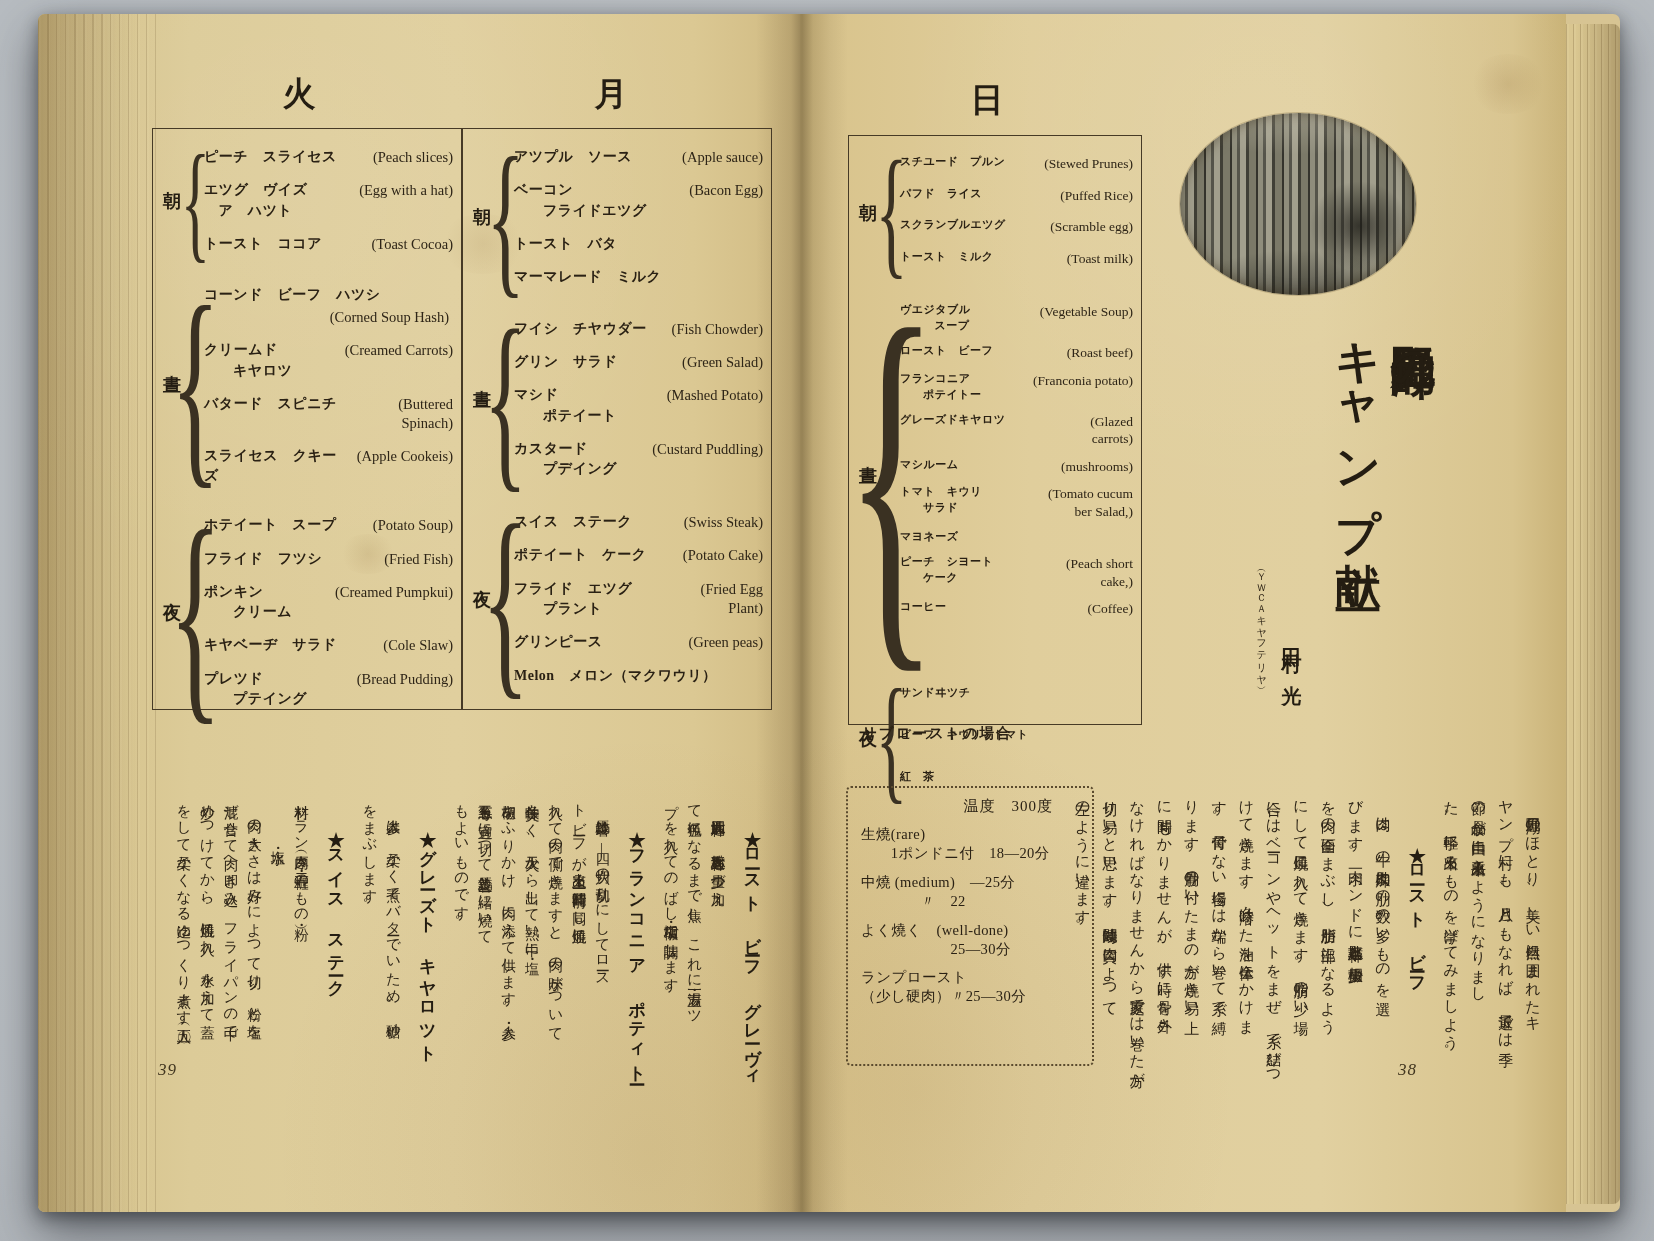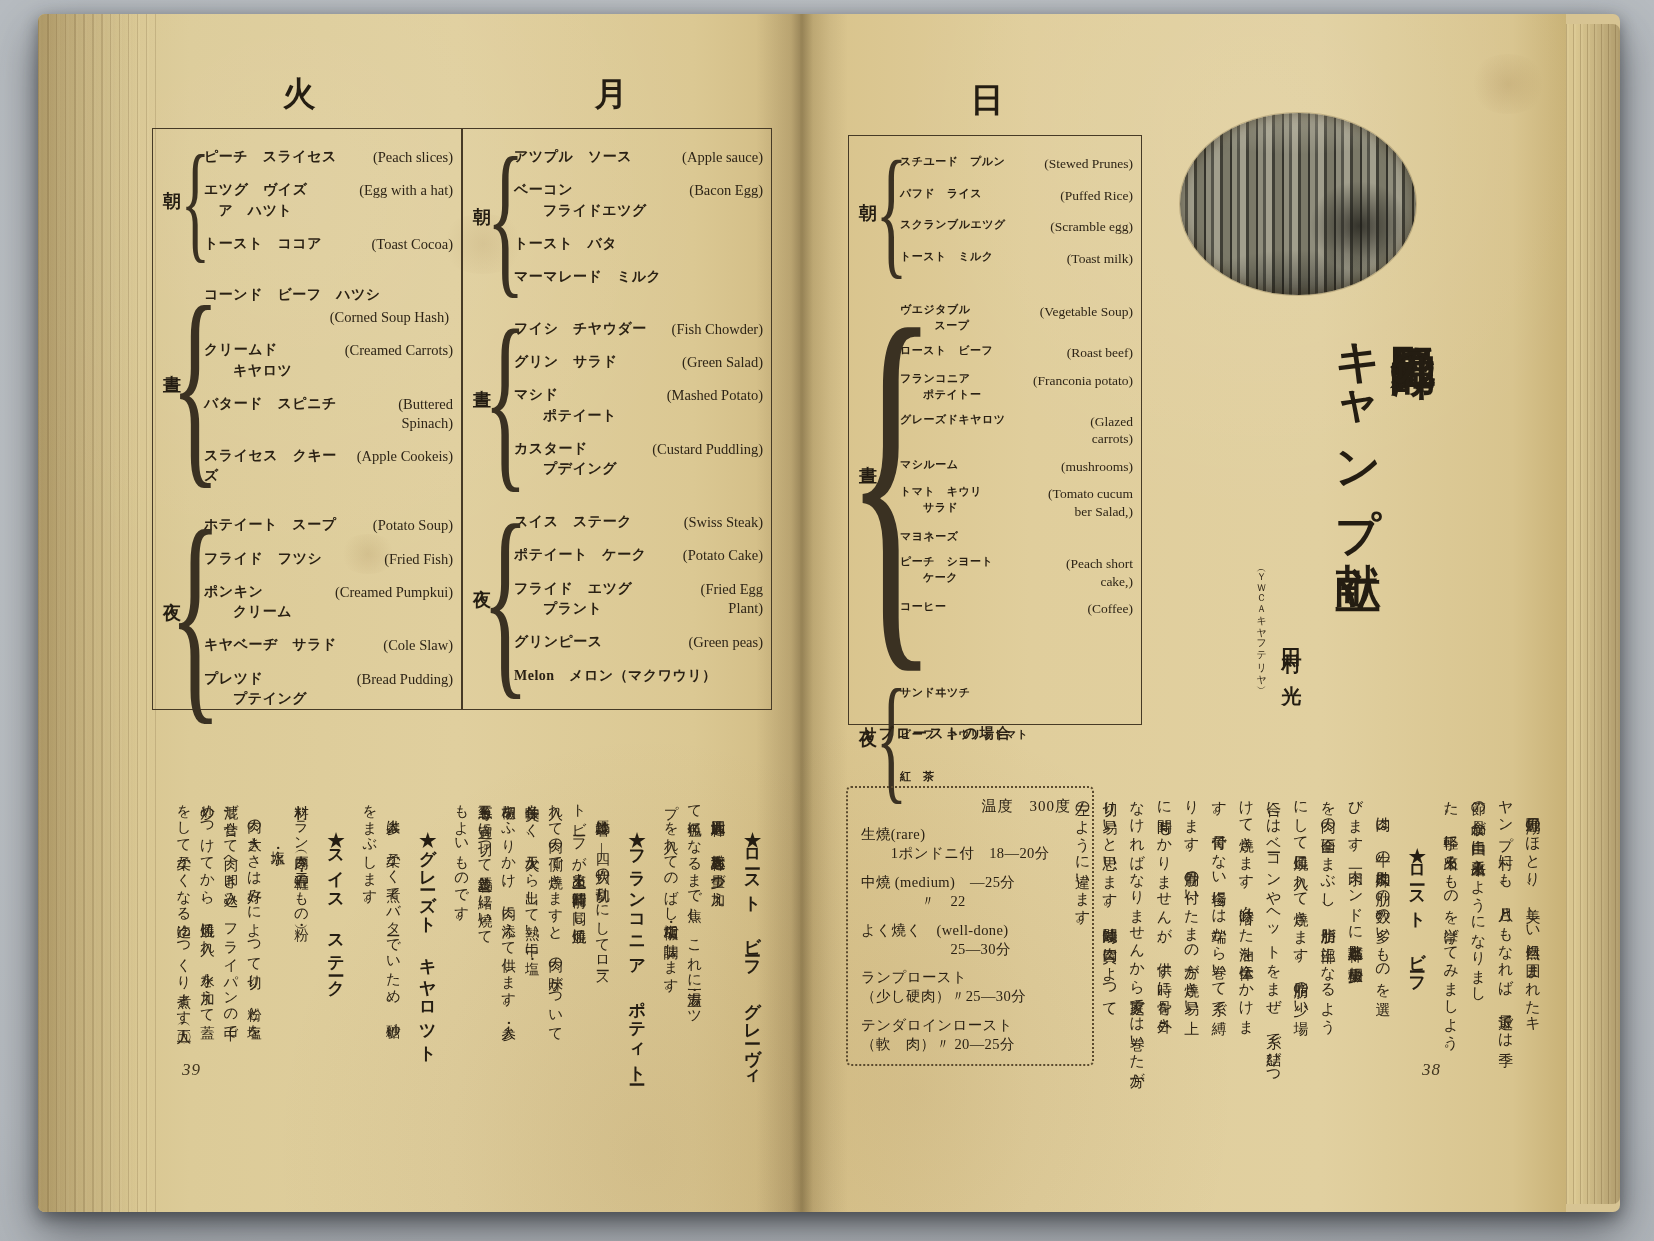--- a/index.html
+++ b/index.html
@@ -114,24 +114,24 @@
       repeating-linear-gradient(90deg,#8f8d7c 0 5px,#55544a 5px 8px,#a29f8d 8px 14px,#403f36 14px 17px,#7b7968 17px 24px,#34332c 24px 26px),
       linear-gradient(#aeab9a,#6e6c5e);
     box-shadow:inset 0 0 14px rgba(50,38,18,.55), 0 0 0 1px rgba(90,70,35,.25);
   }
 
   .rib-label{position:absolute;left:824px;top:710px;font-size:14.5px;font-weight:600;letter-spacing:2px;color:#2a2114;}
   .rib-box{
     position:absolute;left:808px;top:772px;width:248px;height:280px;box-sizing:border-box;
     border:2.2px dotted #5a4a2e;border-radius:5px;padding:9px 13px 6px;color:#2a2114;
   }
-  .rib-temp{text-align:right;padding-right:8px;margin-bottom:9px;font-size:15px;letter-spacing:1px;}
+  .rib-temp{text-align:right;padding-right:26px;margin-bottom:9px;font-size:15px;letter-spacing:1px;}
   .rib-entry{white-space:pre-line;margin-bottom:9.5px;font-size:14.5px;line-height:1.32;letter-spacing:.4px;}
 
-  .pagenum{position:absolute;font-style:italic;font-size:17px;color:#40351f;letter-spacing:1px;margin-left:24px;}
+  .pagenum{position:absolute;font-style:italic;font-size:17px;color:#40351f;letter-spacing:1px;}
   .pn-left{left:120px;top:1046px;}
   .pn-right{left:1360px;top:1046px;}
 </style>
 </head>
 <body>
 
 <div class="book">
   <div class="page page-left"></div>
   <div class="page page-right"></div>
   <div class="edges-left"></div>
@@ -447,19 +447,17 @@
     <div class="rib-temp">温度　300度</div>
     <div>
         <div class="rib-entry">生燒(rare)
 　　1ポンドニ付　18—20分</div>
         <div class="rib-entry">中燒 (medium)　—25分
 　　　　〃　22</div>
         <div class="rib-entry">よく燒く　(well-done)
 　　　　　　25—30分</div>
         <div class="rib-entry">ランプロースト
 （少し硬肉）〃25—30分</div>
-        <div class="rib-entry">テンダロインロースト
-（軟　肉）〃 20—25分</div>
       </div>
   </div>
 
   <div class="pagenum pn-right">38</div>
 </div>
 
 </body></html>

